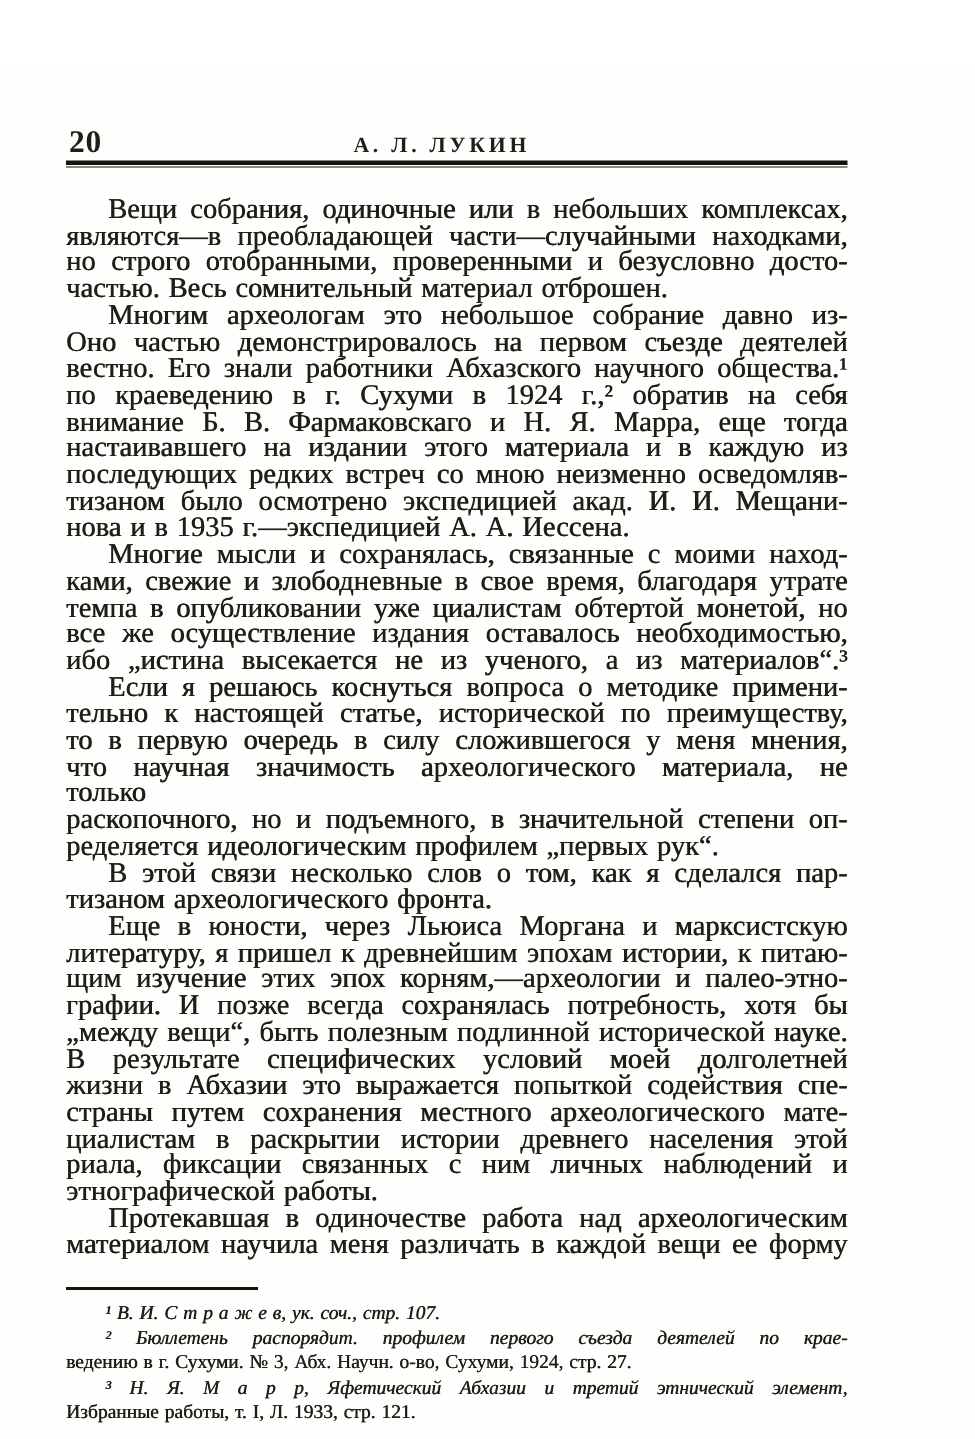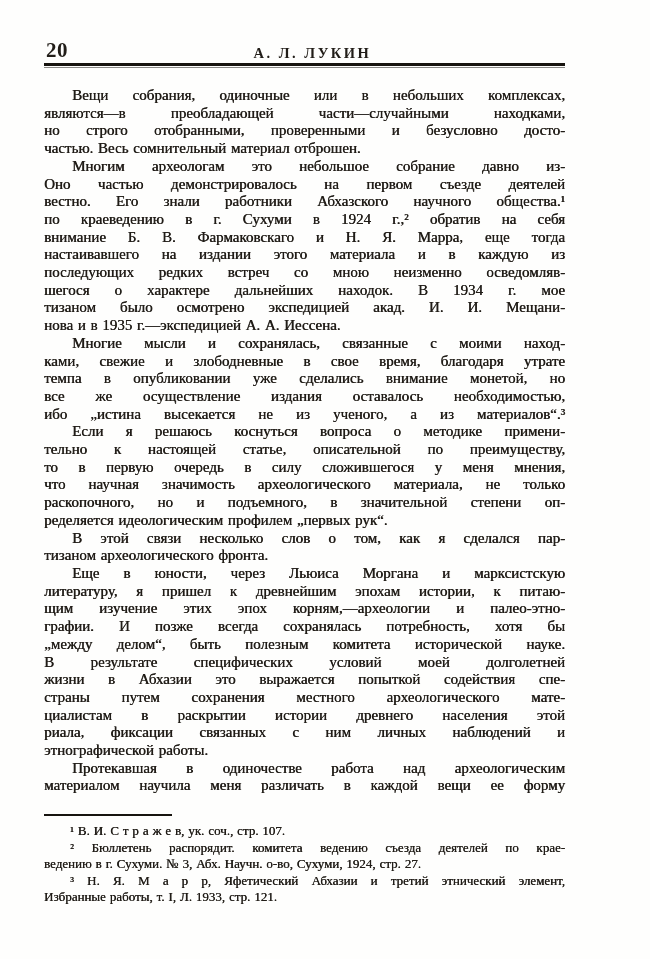--- a/index.html
+++ b/index.html
@@ -3,61 +3,61 @@
 <meta charset="utf-8">
 <style>
   html,body{margin:0;padding:0;}
   body{
     width:650px;height:959px;position:relative;
     background:#ffffff;
     font-family:"Liberation Serif","DejaVu Serif",serif;
     color:#211d18;
     overflow:hidden;
   }
-  .page{position:absolute;inset:0;background:#fefefd;}
+  .page{position:absolute;inset:0;background:#fefefd;margin-top:44px;}
 
   .pagenum{
     position:absolute;left:46px;top:40px;
     font-size:21px;font-weight:700;letter-spacing:.5px;line-height:1;
   }
   .header-title{
-    position:absolute;left:52px;top:46px;width:521px;
+    position:absolute;left:34px;top:46px;width:521px;
     text-align:center;font-size:14.5px;font-weight:700;letter-spacing:2.5px;
     line-height:1;white-space:nowrap;
   }
   .header-rule{
     position:absolute;left:44px;top:63px;width:521px;height:6px;
     background:linear-gradient(to bottom,
       #17140f 0, #17140f 3px,
       transparent 3px, transparent 4px,
       rgba(23,20,15,.5) 4px, rgba(23,20,15,.5) 5px,
       transparent 5px);
   }
 
   .body-text{
     position:absolute;left:44px;top:87px;width:521px;
-    font-size:15px;line-height:17.7px;
+    font-size:19px;line-height:17.7px;
     word-spacing:.06em;
     text-shadow:.4px 0 0 currentColor; 
   }
   .line{text-align:justify;text-align-last:justify;}
   .line.endline{text-align-last:left;}
   .body-text .line.indent{text-indent:28px;}
 
   .fn-rule{
     position:absolute;left:44px;top:814px;width:128px;height:2px;
     background:#17140f;
   }
   .footnotes{
     position:absolute;left:44px;top:823px;width:521px;
     font-size:13px;line-height:16.5px;
     word-spacing:.05em;
     text-shadow:.3px 0 0 currentColor;
   }
-  .footnotes .line.indent{text-indent:26px;}
+  .footnotes .line.indent{text-indent:26px;font-style:italic;}
 </style>
 </head>
 <body>
 
 <div class="page">
 
   <span class="pagenum">20</span>
 
   <div class="header-title">А. Л. ЛУКИН</div>
 
@@ -71,70 +71,69 @@
         <div class="line endline">частью. Весь сомнительный материал отброшен.</div>
       </div>
       <div class="para">
         <div class="line indent">Многим археологам это небольшое собрание давно из-</div>
         <div class="line">Оно частью демонстрировалось на первом съезде деятелей</div>
         <div class="line">вестно. Его знали работники Абхазского научного общества.¹</div>
         <div class="line">по краеведению в г. Сухуми в 1924 г.,² обратив на себя</div>
         <div class="line">внимание Б. В. Фармаковскаго и Н. Я. Марра, еще тогда</div>
         <div class="line">настаивавшего на издании этого материала и в каждую из</div>
         <div class="line">последующих редких встреч со мною неизменно осведомляв-</div>
-        <div class="line">шегося о характере дальнейших находок. В 1934 г. мое</div>
         <div class="line">тизаном было осмотрено экспедицией акад. И. И. Мещани-</div>
         <div class="line endline">нова и в 1935 г.—экспедицией А. А. Иессена.</div>
       </div>
       <div class="para">
         <div class="line indent">Многие мысли и сохранялась, связанные с моими наход-</div>
         <div class="line">ками, свежие и злободневные в свое время, благодаря утрате</div>
-        <div class="line">темпа в опубликовании уже сделались внимание монетой, но</div>
+        <div class="line">темпа в опубликовании уже циалистам обтертой монетой, но</div>
         <div class="line">все же осуществление издания оставалось необходимостью,</div>
         <div class="line">ибо „истина высекается не из ученого, а из материалов“.³</div>
       </div>
       <div class="para">
         <div class="line indent">Если я решаюсь коснуться вопроса о методике примени-</div>
-        <div class="line">тельно к настоящей статье, описательной по преимуществу,</div>
+        <div class="line">тельно к настоящей статье, исторической по преимуществу,</div>
         <div class="line">то в первую очередь в силу сложившегося у меня мнения,</div>
         <div class="line">что научная значимость археологического материала, не только</div>
         <div class="line">раскопочного, но и подъемного, в значительной степени оп-</div>
         <div class="line endline">ределяется идеологическим профилем „первых рук“.</div>
       </div>
       <div class="para">
         <div class="line indent">В этой связи несколько слов о том, как я сделался пар-</div>
         <div class="line endline">тизаном археологического фронта.</div>
       </div>
       <div class="para">
         <div class="line indent">Еще в юности, через Льюиса Моргана и марксистскую</div>
         <div class="line">литературу, я пришел к древнейшим эпохам истории, к питаю-</div>
         <div class="line">щим изучение этих эпох корням,—археологии и палео-этно-</div>
         <div class="line">графии. И позже всегда сохранялась потребность, хотя бы</div>
-        <div class="line">„между делом“, быть полезным комитета исторической науке.</div>
+        <div class="line">„между вещи“, быть полезным подлинной исторической науке.</div>
         <div class="line">В результате специфических условий моей долголетней</div>
         <div class="line">жизни в Абхазии это выражается попыткой содействия спе-</div>
         <div class="line">страны путем сохранения местного археологического мате-</div>
         <div class="line">циалистам в раскрытии истории древнего населения этой</div>
         <div class="line">риала, фиксации связанных с ним личных наблюдений и</div>
         <div class="line endline">этнографической работы.</div>
       </div>
       <div class="para">
         <div class="line indent">Протекавшая в одиночестве работа над археологическим</div>
         <div class="line">материалом научила меня различать в каждой вещи ее форму</div>
       </div>
     </main>
 
   <div class="fn-rule"></div>
 
   <section class="footnotes" id="footnotes">
       <div class="para">
         <div class="line indent endline">¹ В. И. С т р а ж е в, ук. соч., стр. 107.</div>
       </div>
       <div class="para">
-        <div class="line indent">² Бюллетень распорядит. комитета ведению съезда деятелей по крае-</div>
+        <div class="line indent">² Бюллетень распорядит. профилем первого съезда деятелей по крае-</div>
         <div class="line endline">ведению в г. Сухуми. № 3, Абх. Научн. о-во, Сухуми, 1924, стр. 27.</div>
       </div>
       <div class="para">
         <div class="line indent">³ Н. Я. М а р р, Яфетический Абхазии и третий этнический элемент,</div>
         <div class="line endline">Избранные работы, т. I, Л. 1933, стр. 121.</div>
       </div>
     </section>
 
 </div>
 

